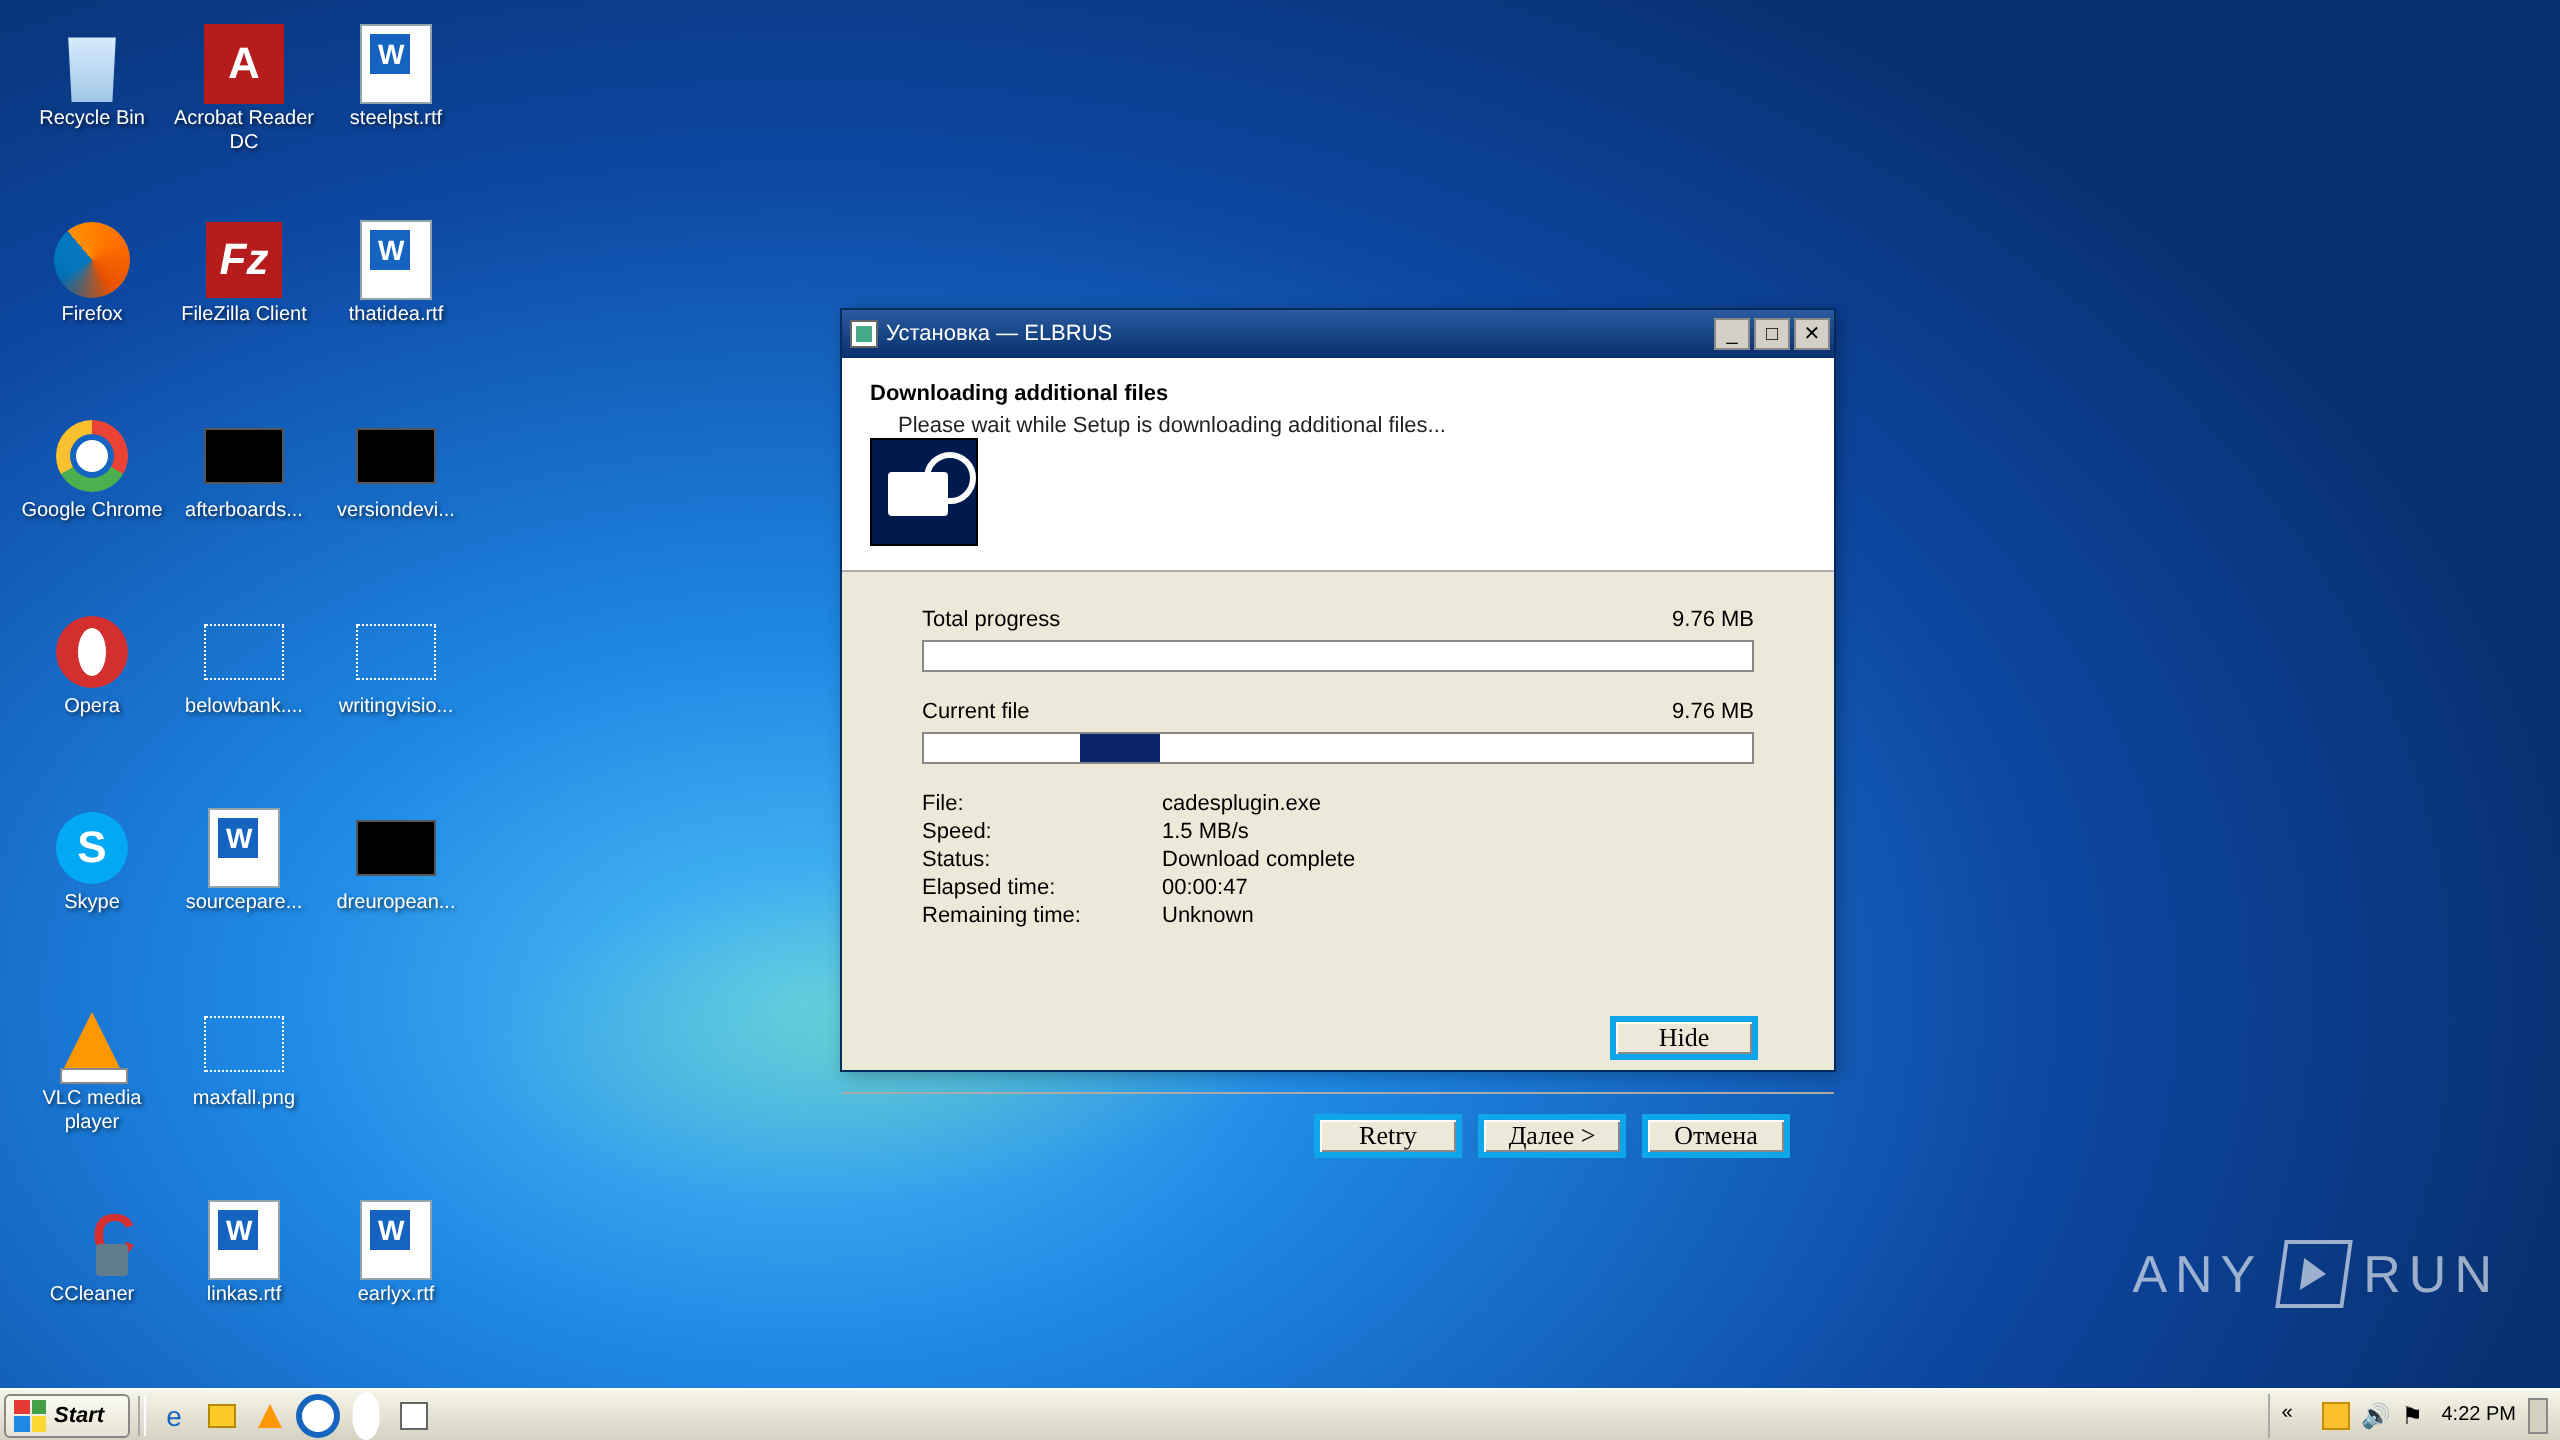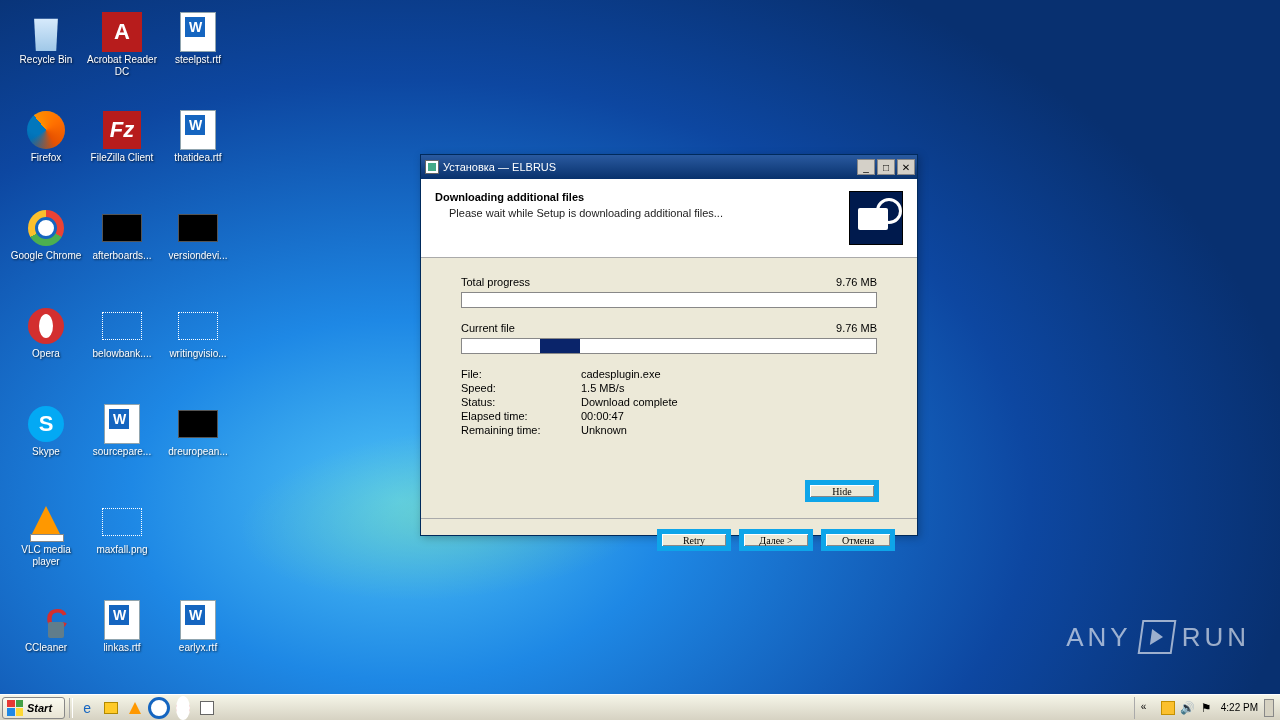--- a/index.html
+++ b/index.html
@@ -57,38 +57,38 @@
 .titlebar {
   height: 24px; background: linear-gradient(#2a5aa0, #08316c);
   display: flex; align-items: center; padding: 0 2px 0 4px; color: #fff; font-size: 11px;
 }
 .titlebar .sys-icon { width:14px; height:14px; margin-right:4px; background:#fff; border:1px solid #666; position:relative; }
 .titlebar .sys-icon::before { content:''; position:absolute; inset:2px; background:#4a8; }
 .titlebar .btns { margin-left:auto; display:flex; gap:2px; }
 .tb-btn { width:18px; height:16px; background:#d4d0c8; border:1px solid #888; font-size:10px; display:flex; align-items:center; justify-content:center; color:#000; cursor:pointer; }
 .tb-btn.close { background:#d4d0c8; }
 
-.header-zone { background:#fff; padding:12px 14px; display:flex; border-bottom:1px solid #aaa; }
+.header-zone { background:#fff; padding:12px 14px; display:flex; border-bottom:1px solid #aaa;flex-direction:column; }
 .header-text { flex:1; }
 .header-text .h1 { font-size:11px; font-weight:bold; margin-bottom:4px; }
 .header-text .h2 { font-size:11px; margin-left:14px; color:#222; }
 .header-icon { width:54px; height:54px; background:#001a4d; border:1px solid #000; position:relative; }
 .header-icon::before { content:''; position:absolute; top:16px; left:8px; width:30px; height:22px; background:#fff; border-radius:2px; }
 .header-icon::after { content:''; position:absolute; top:6px; left:26px; width:20px; height:20px; border:3px solid #fff; border-radius:50%; }
 
 .body-zone { padding: 18px 40px 10px 40px; position:relative; font-size:11px; color:#000; height: 260px; }
 .prog-row { display:flex; justify-content:space-between; margin-bottom:4px; }
 .prog-bar { height:16px; border:1px solid #888; background:#fff; margin-bottom:14px; position:relative; }
 .prog-fill { position:absolute; top:0; left:0; height:100%; background:#0a246a; }
 .detail-row { display:flex; margin-bottom:2px; }
 .detail-row .k { width: 120px; }
 .hide-btn { position:absolute; right:38px; bottom:16px; }
 .win-btn {
-  min-width:74px; height:22px; border:5px solid #0ea5e9; background:#ece9d8;
-  font-size:10px; font-family:Tahoma; cursor:pointer; padding:0 12px;
+  min-width:74px; height:22px; border:3px solid #0ea5e9; background:#ece9d8;
+  font-size:13px; font-family:Tahoma; cursor:pointer; padding:0 12px;
   box-shadow: inset 1px 1px #fff, inset -1px -1px #888;
 }
 .footer-zone { border-top:1px solid #aaa; padding:10px 22px; display:flex; justify-content:flex-end; gap:8px; height: 44px; }
 
 
 .taskbar {
   position:absolute; bottom:0; left:0; width:1280px; height:26px;
   background: linear-gradient(#f5f5e8, #d6d2c2);
   border-top:1px solid #fff; display:flex; align-items:center; font-size:11px;
 }

